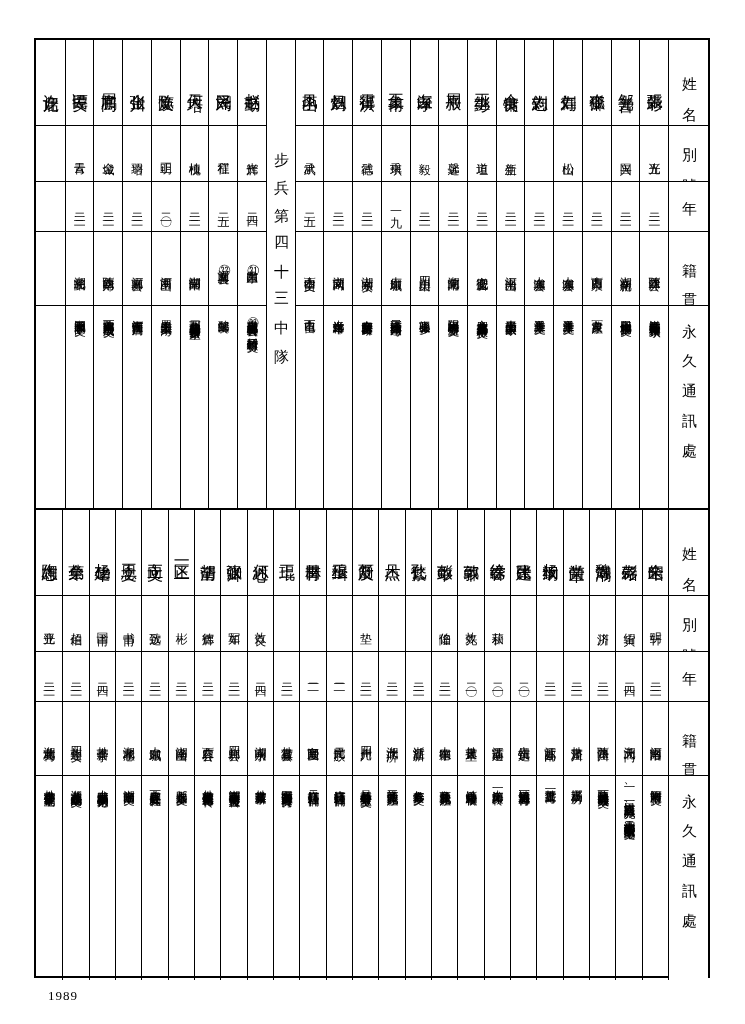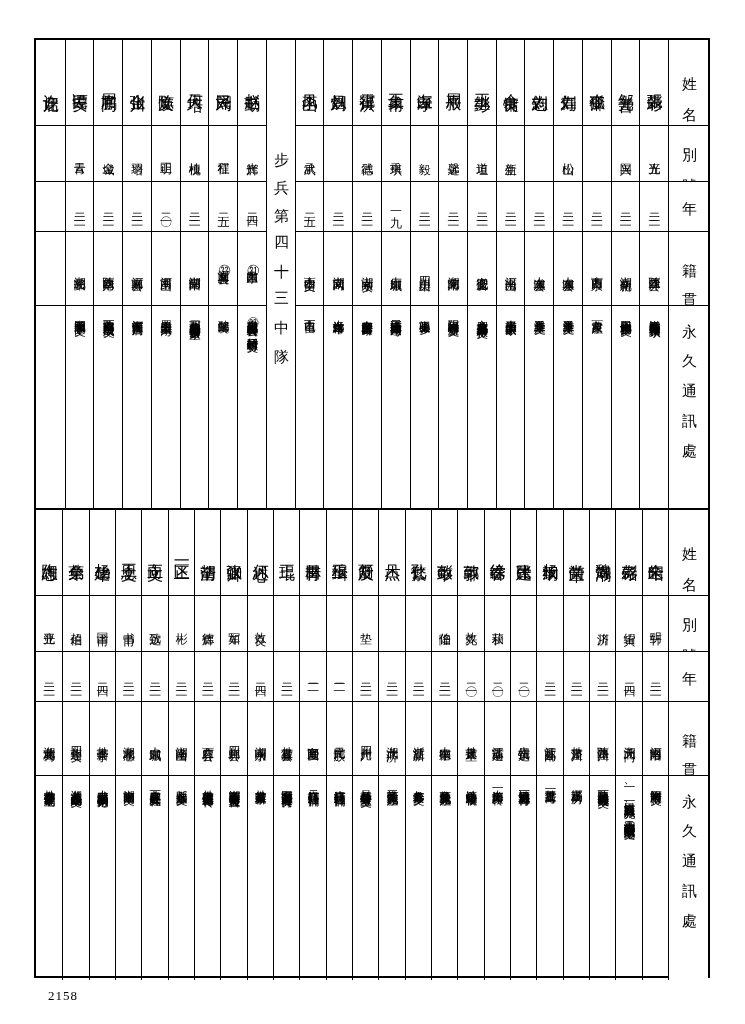--- a/index.html
+++ b/index.html
@@ -1050,14 +1050,14 @@
               <div class="addr-inner">
                 <div class="v-wrap f-addr">甘肃会宁甘庄全春堂刷记</div>
               </div>
             </div>
           </div>
         </div>
     </div>
 
   </div>
 
-  <div class="pagenum">2158</div>
+  <div class="pagenum">1989</div>
 </div>
 
 </body></html>

